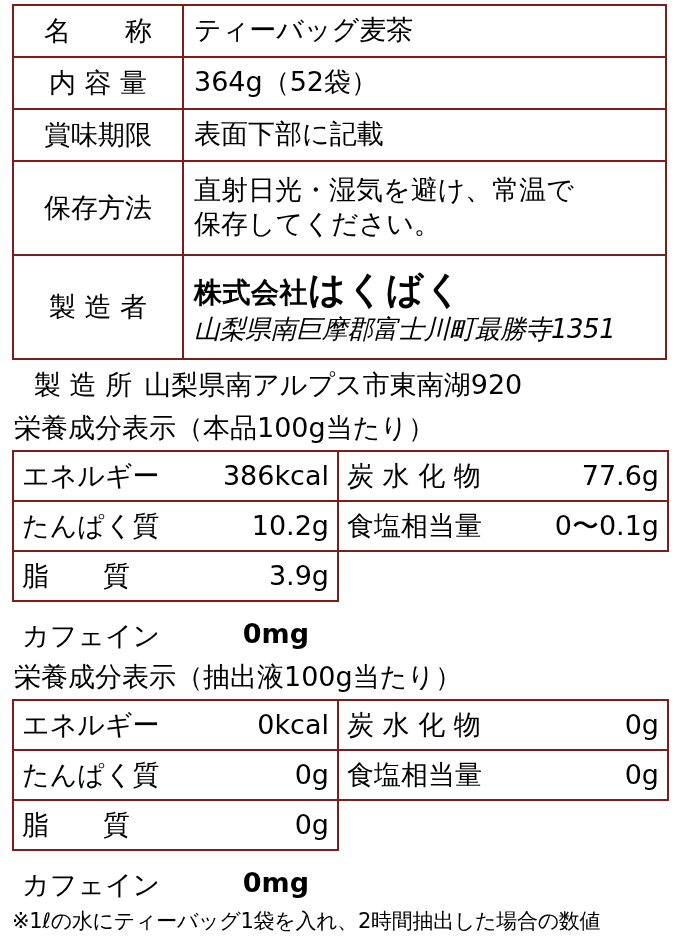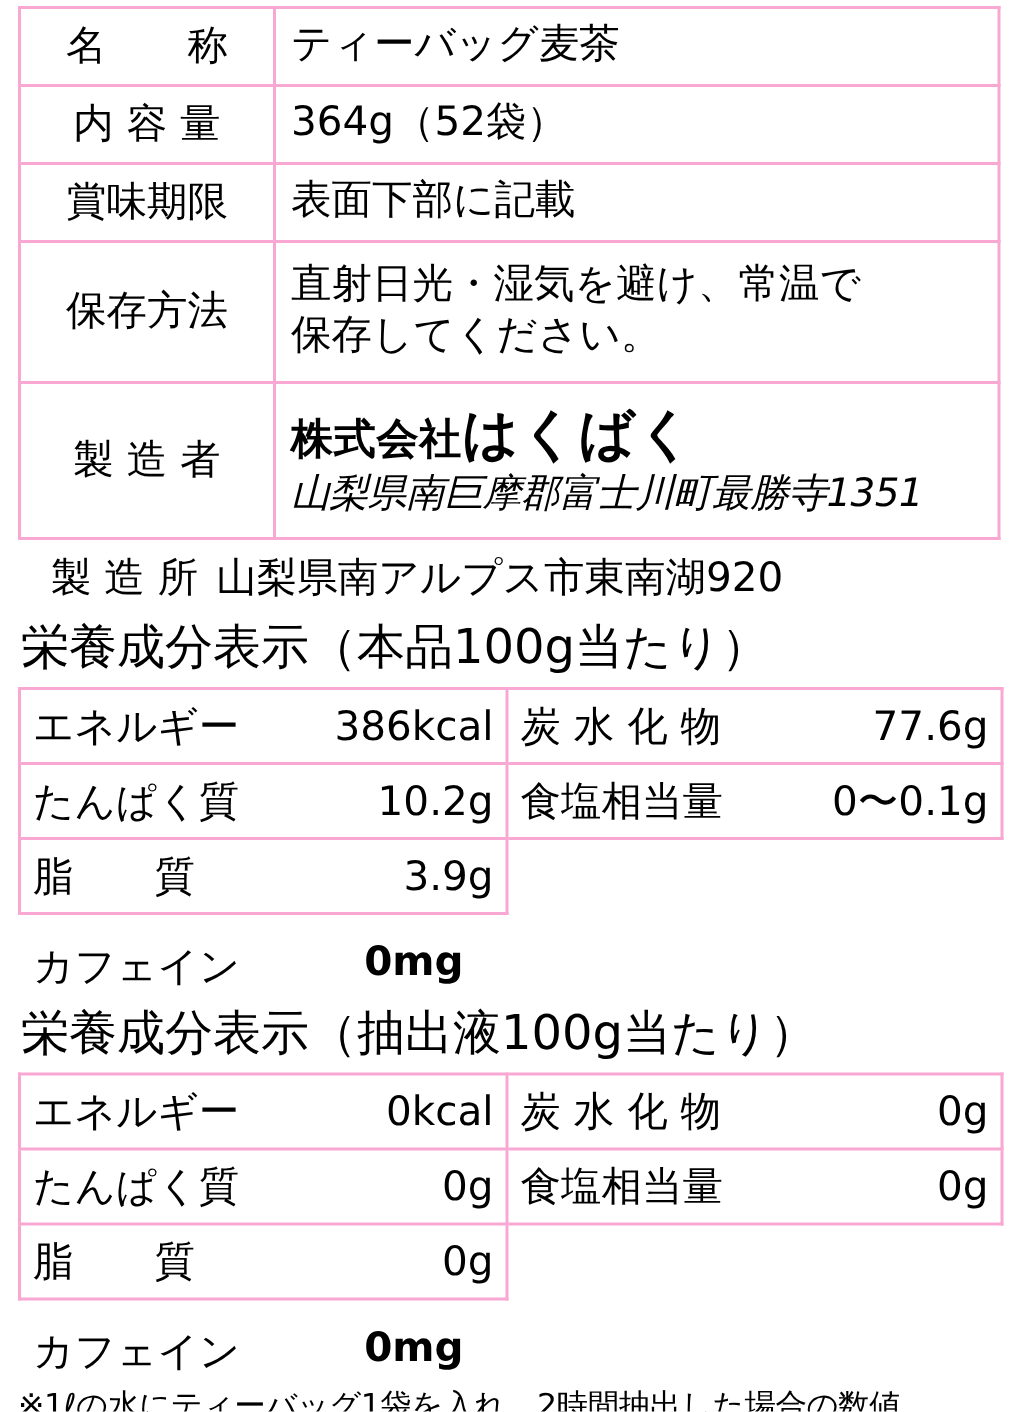--- a/index.html
+++ b/index.html
@@ -23,21 +23,21 @@
     padding: 0 12px;
   }
 
   
   table {
     border-collapse: collapse;
     width: 100%;
     table-layout: fixed;
   }
   td {
-    border: 2px solid #f9a8d4;
+    border: 2px solid #7f1d1d;
     padding: 0;
     vertical-align: middle;
   }
 
   
   .info-table {
     margin-top: 4px;
   }
   .info-table td {
     height: 44px;
@@ -88,21 +88,21 @@
     white-space: nowrap;
   }
   .factory-line .lbl {
     display: inline-block;
     white-space: pre;
     margin-right: 12px;
   }
 
   
   .nutri-head {
-    font-size: 32px;
+    font-size: 27px;
     padding: 3px 0 4px 2px;
     white-space: nowrap;
   }
   .nutri-table td {
     height: 44px;
     font-size: 27px;
     padding: 2px 8px;
     white-space: nowrap;
   }
   .nutri-table .cell {

